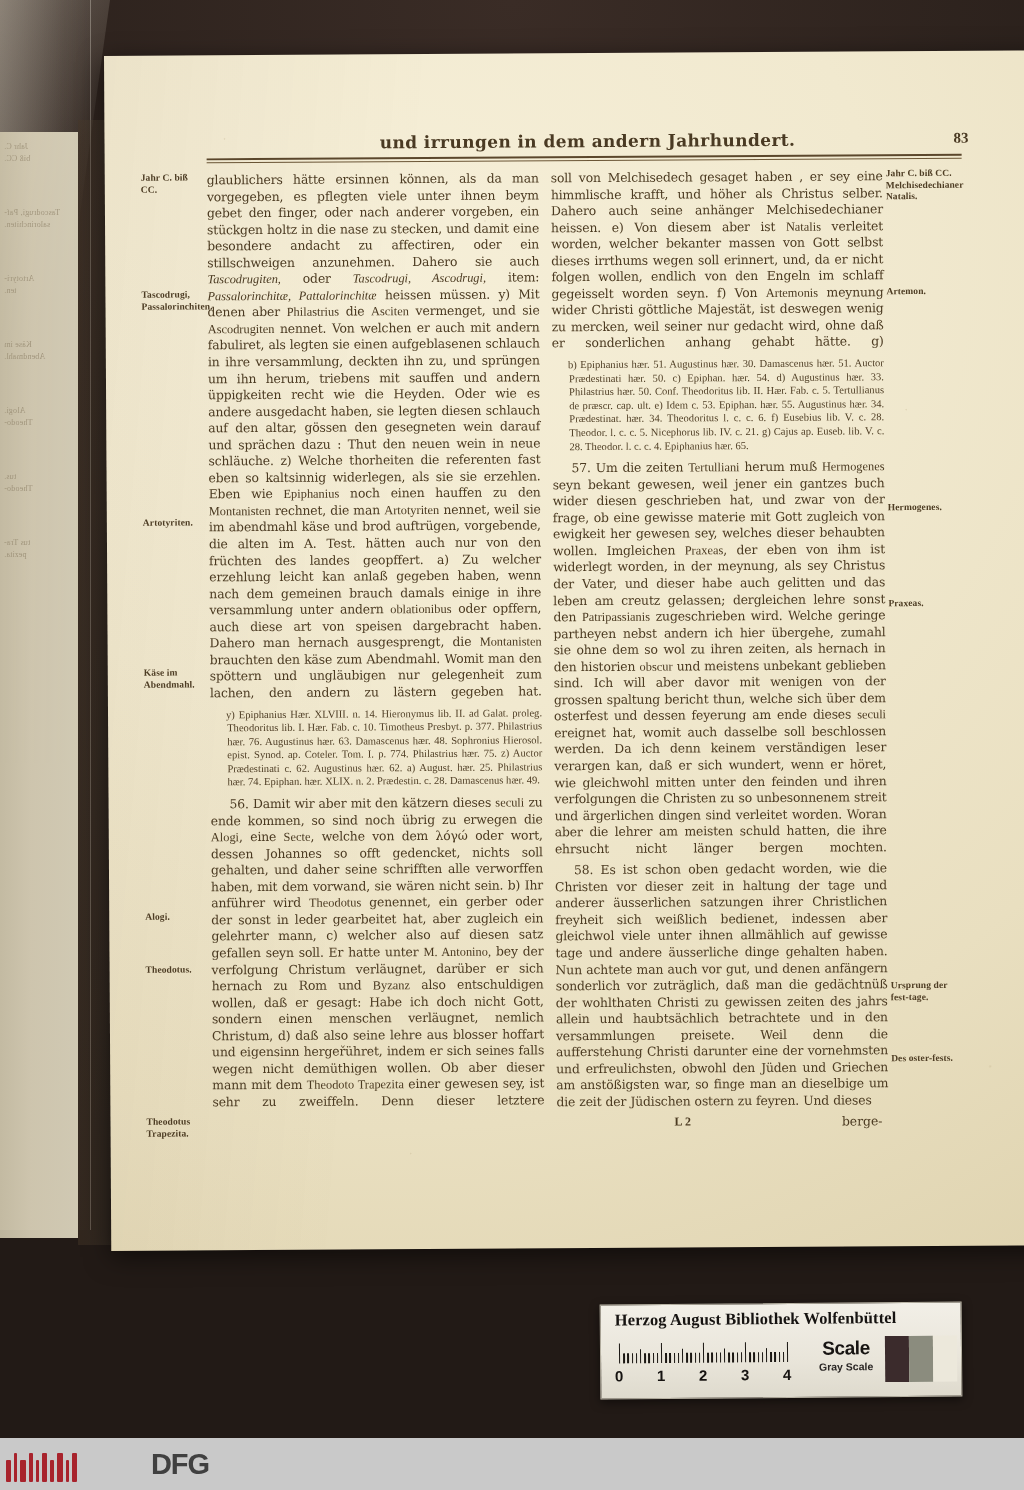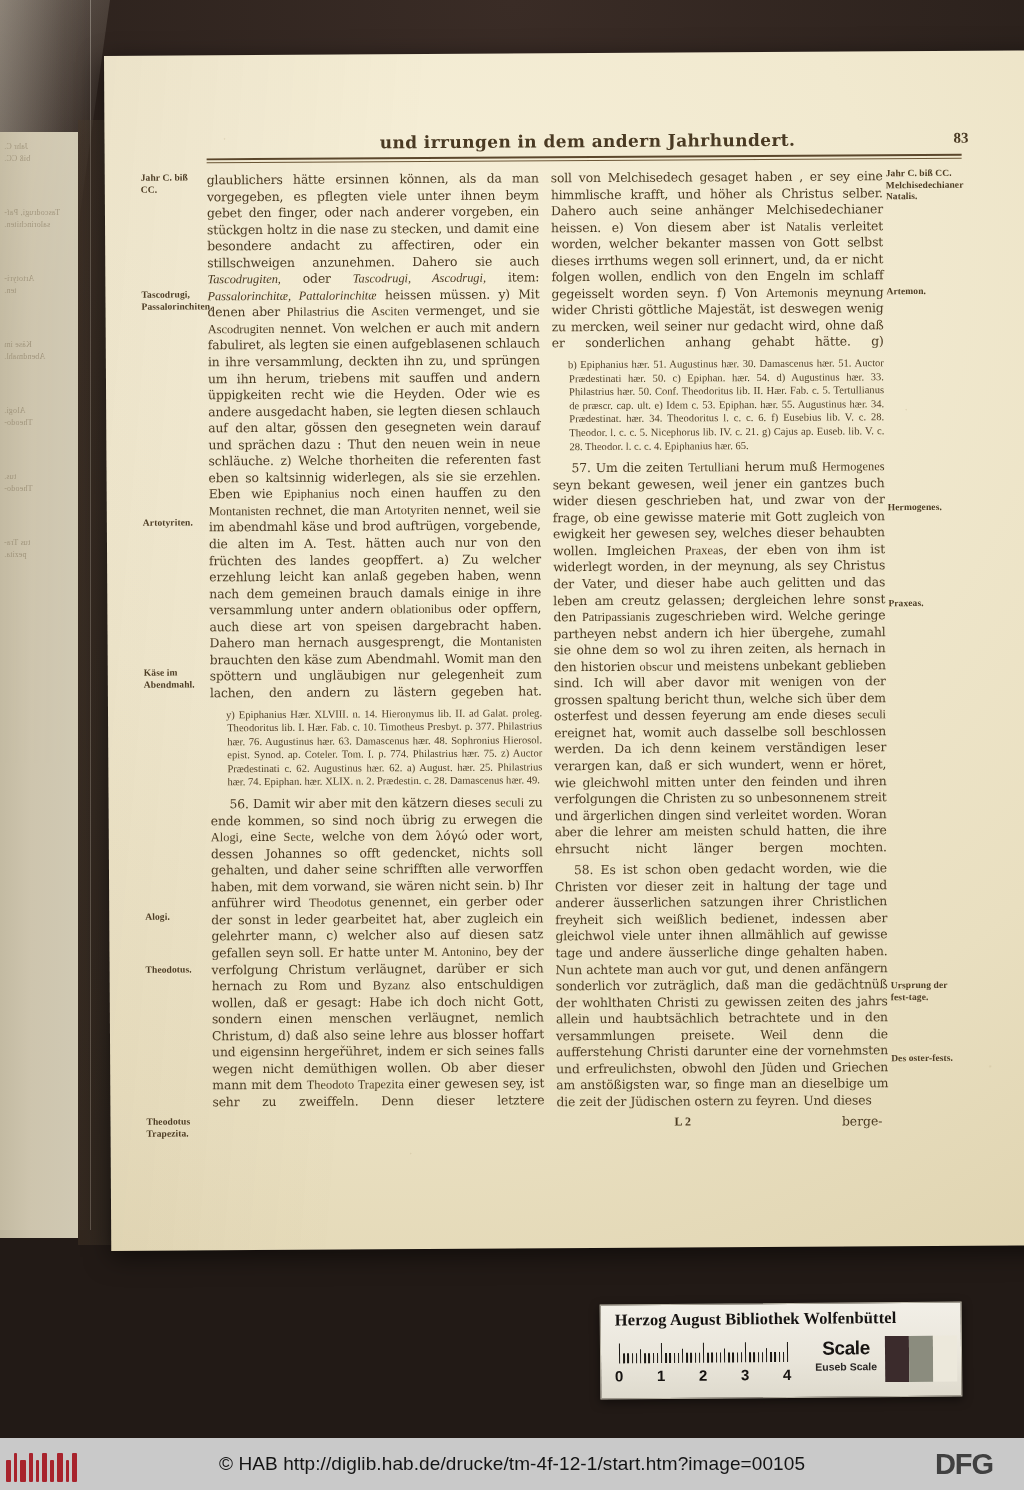--- a/index.html
+++ b/index.html
@@ -367,21 +367,21 @@
       <div class="tick" style="left: 167.8px; height: 10px;"></div>
       <div class="tick" style="left: 172px; height: 20px;"></div>
       <div class="num" style="left: 4px;">0</div>
       <div class="num" style="left: 46px;">1</div>
       <div class="num" style="left: 88px;">2</div>
       <div class="num" style="left: 130px;">3</div>
       <div class="num" style="left: 172px;">4</div>
     </div>
   <div class="kodak">
     <div class="k1">Scale</div>
-    <div class="k2">Euseb Scale</div>
+    <div class="k2">Gray Scale</div>
   </div>
   <div class="gray-patches" id="gray-patches">
       <div style="background: rgb(59, 43, 44);"></div>
       <div style="background: rgb(139, 140, 126);"></div>
       <div style="background: rgb(236, 232, 219);"></div>
     </div>
 </div>
 
 <div class="credit-bar">
   <div class="hab-mark" id="hab-mark">
@@ -389,15 +389,14 @@
       <span style="left: 14px; width: 3px; height: 29px; background: rgb(168, 35, 44);"></span>
       <span style="left: 20px; width: 6px; height: 22px; background: rgb(168, 35, 44);"></span>
       <span style="left: 29px; width: 4px; height: 29px; background: rgb(168, 35, 44);"></span>
       <span style="left: 36px; width: 3px; height: 22px; background: rgb(168, 35, 44);"></span>
       <span style="left: 42px; width: 5px; height: 29px; background: rgb(168, 35, 44);"></span>
       <span style="left: 50px; width: 4px; height: 22px; background: rgb(168, 35, 44);"></span>
       <span style="left: 57px; width: 6px; height: 29px; background: rgb(168, 35, 44);"></span>
       <span style="left: 66px; width: 3px; height: 22px; background: rgb(168, 35, 44);"></span>
       <span style="left: 72px; width: 5px; height: 29px; background: rgb(168, 35, 44);"></span>
     </div>
-  <div class="credit-text">© HAB http://diglib.hab.de/drucke/tm-4f-12-1/start.htm?image=00105</div>
   <div class="dfg">DFG</div>
 </div>
 
 </body></html>

